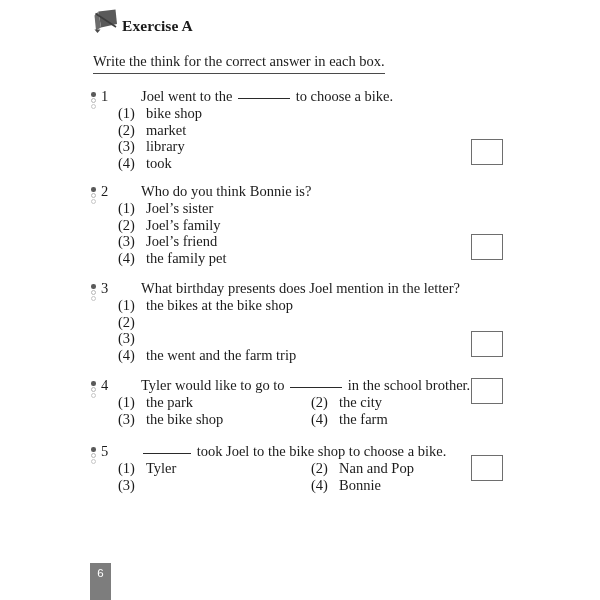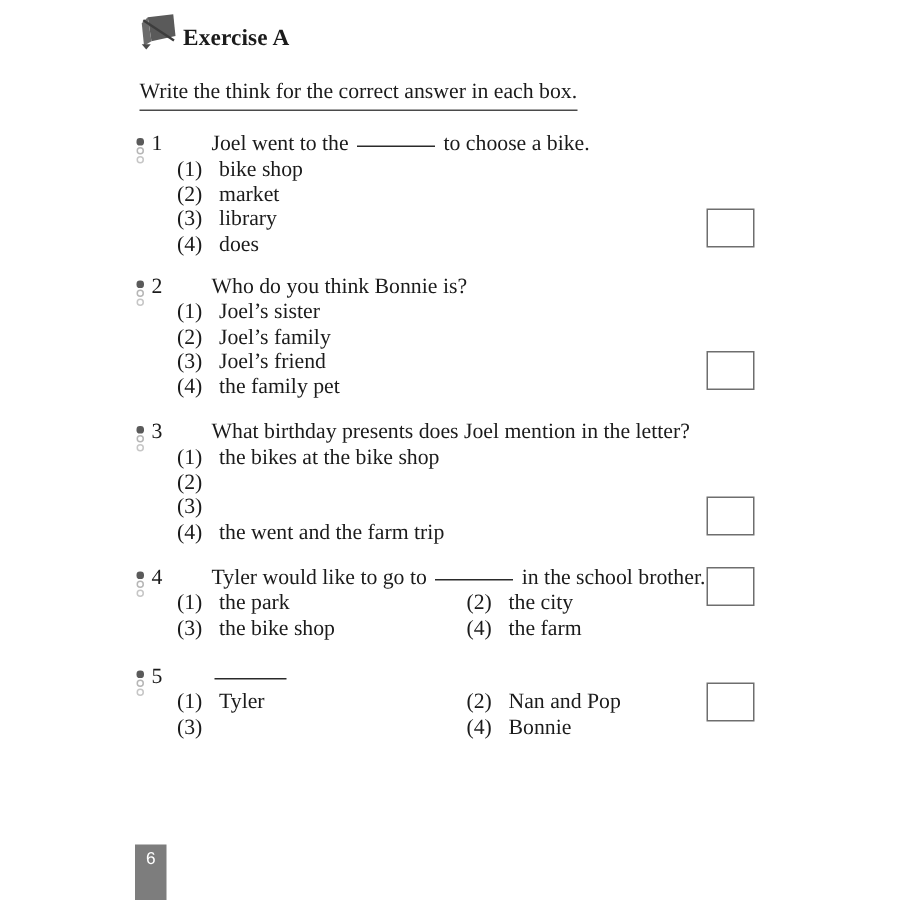--- a/index.html
+++ b/index.html
@@ -232,21 +232,21 @@
       </div>
       <div class="opt-row">
         <div class="opt">
           <span class="opt-key">(3)</span>
           <span class="opt-text">library</span>
         </div>
       </div>
       <div class="opt-row">
         <div class="opt">
           <span class="opt-key">(4)</span>
-          <span class="opt-text">does</span>
+          <span class="opt-text">took</span>
         </div>
       </div>
     </div>
   </div>
   <div class="answer-box" style="top:139px;"></div>
 
   <div class="question" style="top:183px;">
     <div class="q-marker">
       <span class="q-dot"></span>
         <span class="q-ring1"></span>
@@ -361,20 +361,21 @@
 
   <div class="question" style="top:443px;">
     <div class="q-marker">
       <span class="q-dot"></span>
         <span class="q-ring1"></span>
         <span class="q-ring2"></span>
     </div>
     <div class="q-num">5</div>
     <div class="q-stem">
       <span class="blank short"></span>
+      <span>took Joel to the bike shop to choose a bike.</span>
     </div>
     <div class="options">
       <div class="opt-row">
         <div class="opt opt-col">
           <span class="opt-key">(1)</span>
           <span class="opt-text">Tyler</span>
         </div>
         <div class="opt opt-col">
           <span class="opt-key">(2)</span>
           <span class="opt-text">Nan and Pop</span>

